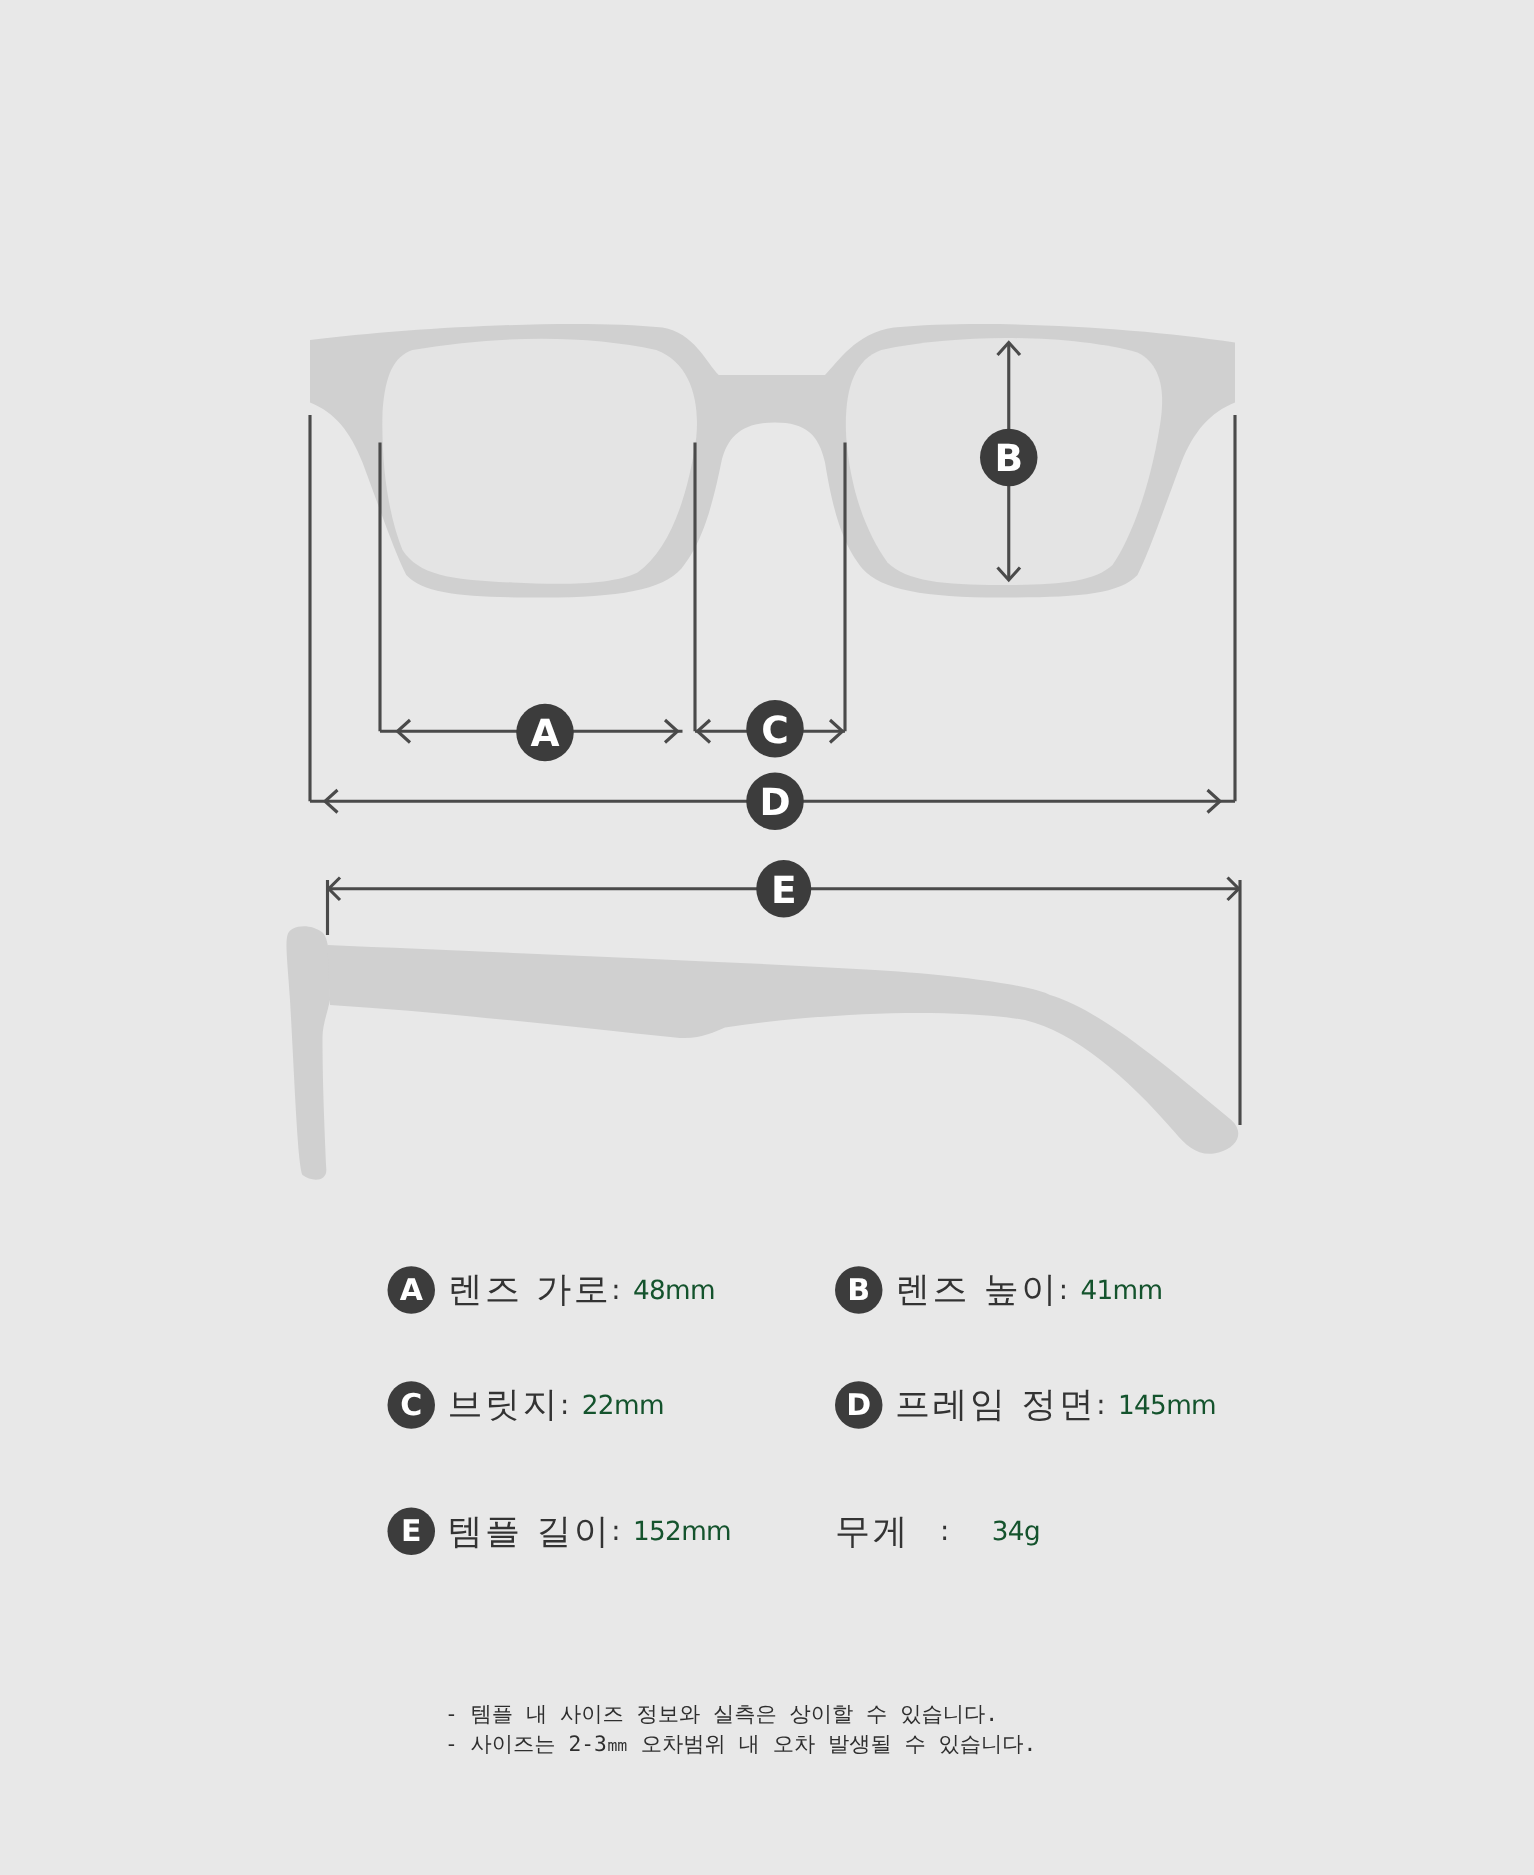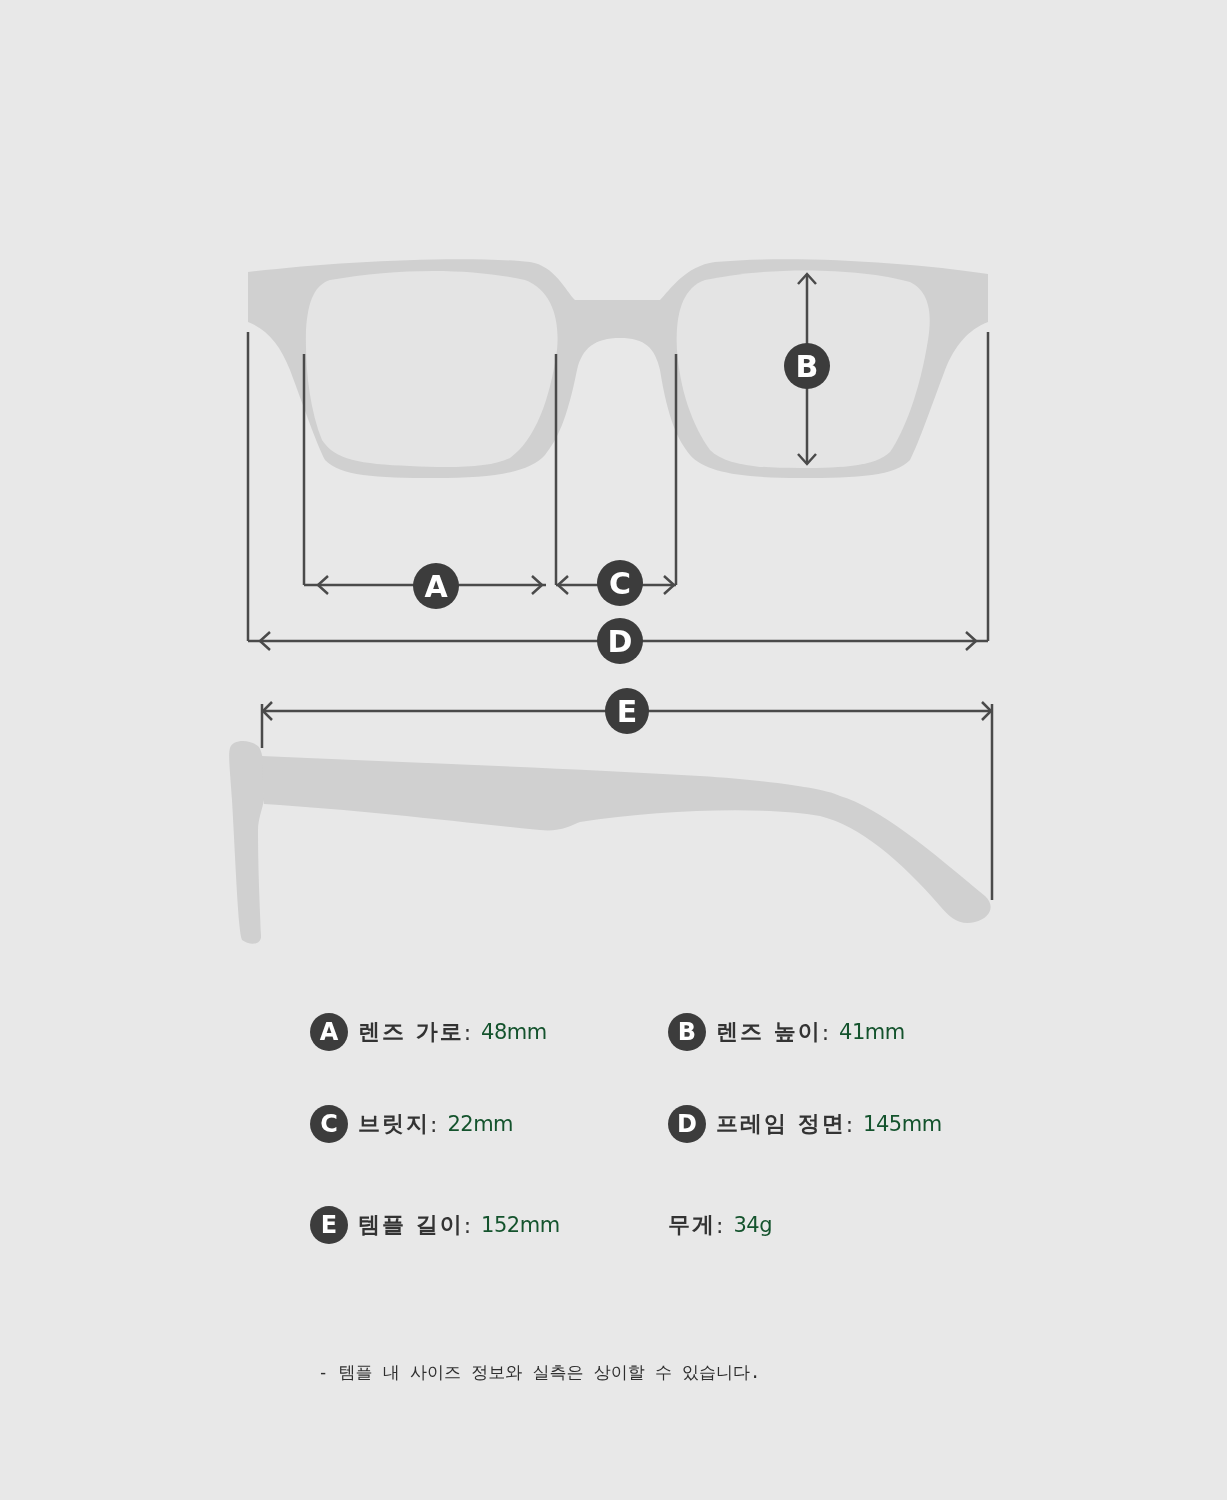--- a/index.html
+++ b/index.html
@@ -29,26 +29,26 @@
     height: 44px;
   }
   .badge {
     width: 38px; height: 38px; border-radius: 50%;
     background: #3c3c3c; color: #fff;
     display: flex; align-items: center; justify-content: center;
     font-weight: bold; font-size: 24px;
     margin-right: 10px;
     font-family: "DejaVu Sans", sans-serif;
   }
-  .spec-label { font-size: 22px; color: #333; letter-spacing: 2px; font-weight: bold; }
+  .spec-label { font-size: 28px; color: #333; letter-spacing: 2px; }
   .spec-sep { font-size: 22px; color: #333; margin-right: 10px; }
   .spec-value { font-size: 21px; color: #14532d; letter-spacing: -0.5px; }
   .notes {
     position: absolute;
-    left: 318px; top: 1360px;
+    left: 356px; top: 1360px;
     font-family: "DejaVu Sans Mono", monospace;
     font-size: 17px;
     line-height: 24px;
     color: #2e2e2e;
   }
   .note { white-space: pre; }
 </style>
 </head>
 <body>
 
@@ -164,22 +164,23 @@
     <span class="spec-label">프레임 정면</span>
     <span class="spec-sep">:</span>
     <span class="spec-value">145mm</span>
   </div>
   <div class="spec" style="left:0; top:193px;">
     <span class="badge">E</span>
     <span class="spec-label">템플 길이</span>
     <span class="spec-sep">:</span>
     <span class="spec-value">152mm</span>
   </div>
-  <div class="spec" style="left:358px; top:193px;">
+  <div class="spec" style="left:358px; top:193px;gap:24px;">
     <span class="spec-label">무게</span>
     <span class="spec-sep">:</span>
     <span class="spec-value">34g</span>
   </div>
 </div>
 
 <div class="notes">
   <div class="note">- 템플 내 사이즈 정보와 실측은 상이할 수 있습니다.</div>
+  <div class="note">- 사이즈는 2-3㎜ 오차범위 내 오차 발생될 수 있습니다.</div>
 </div>
 
 </body></html>

